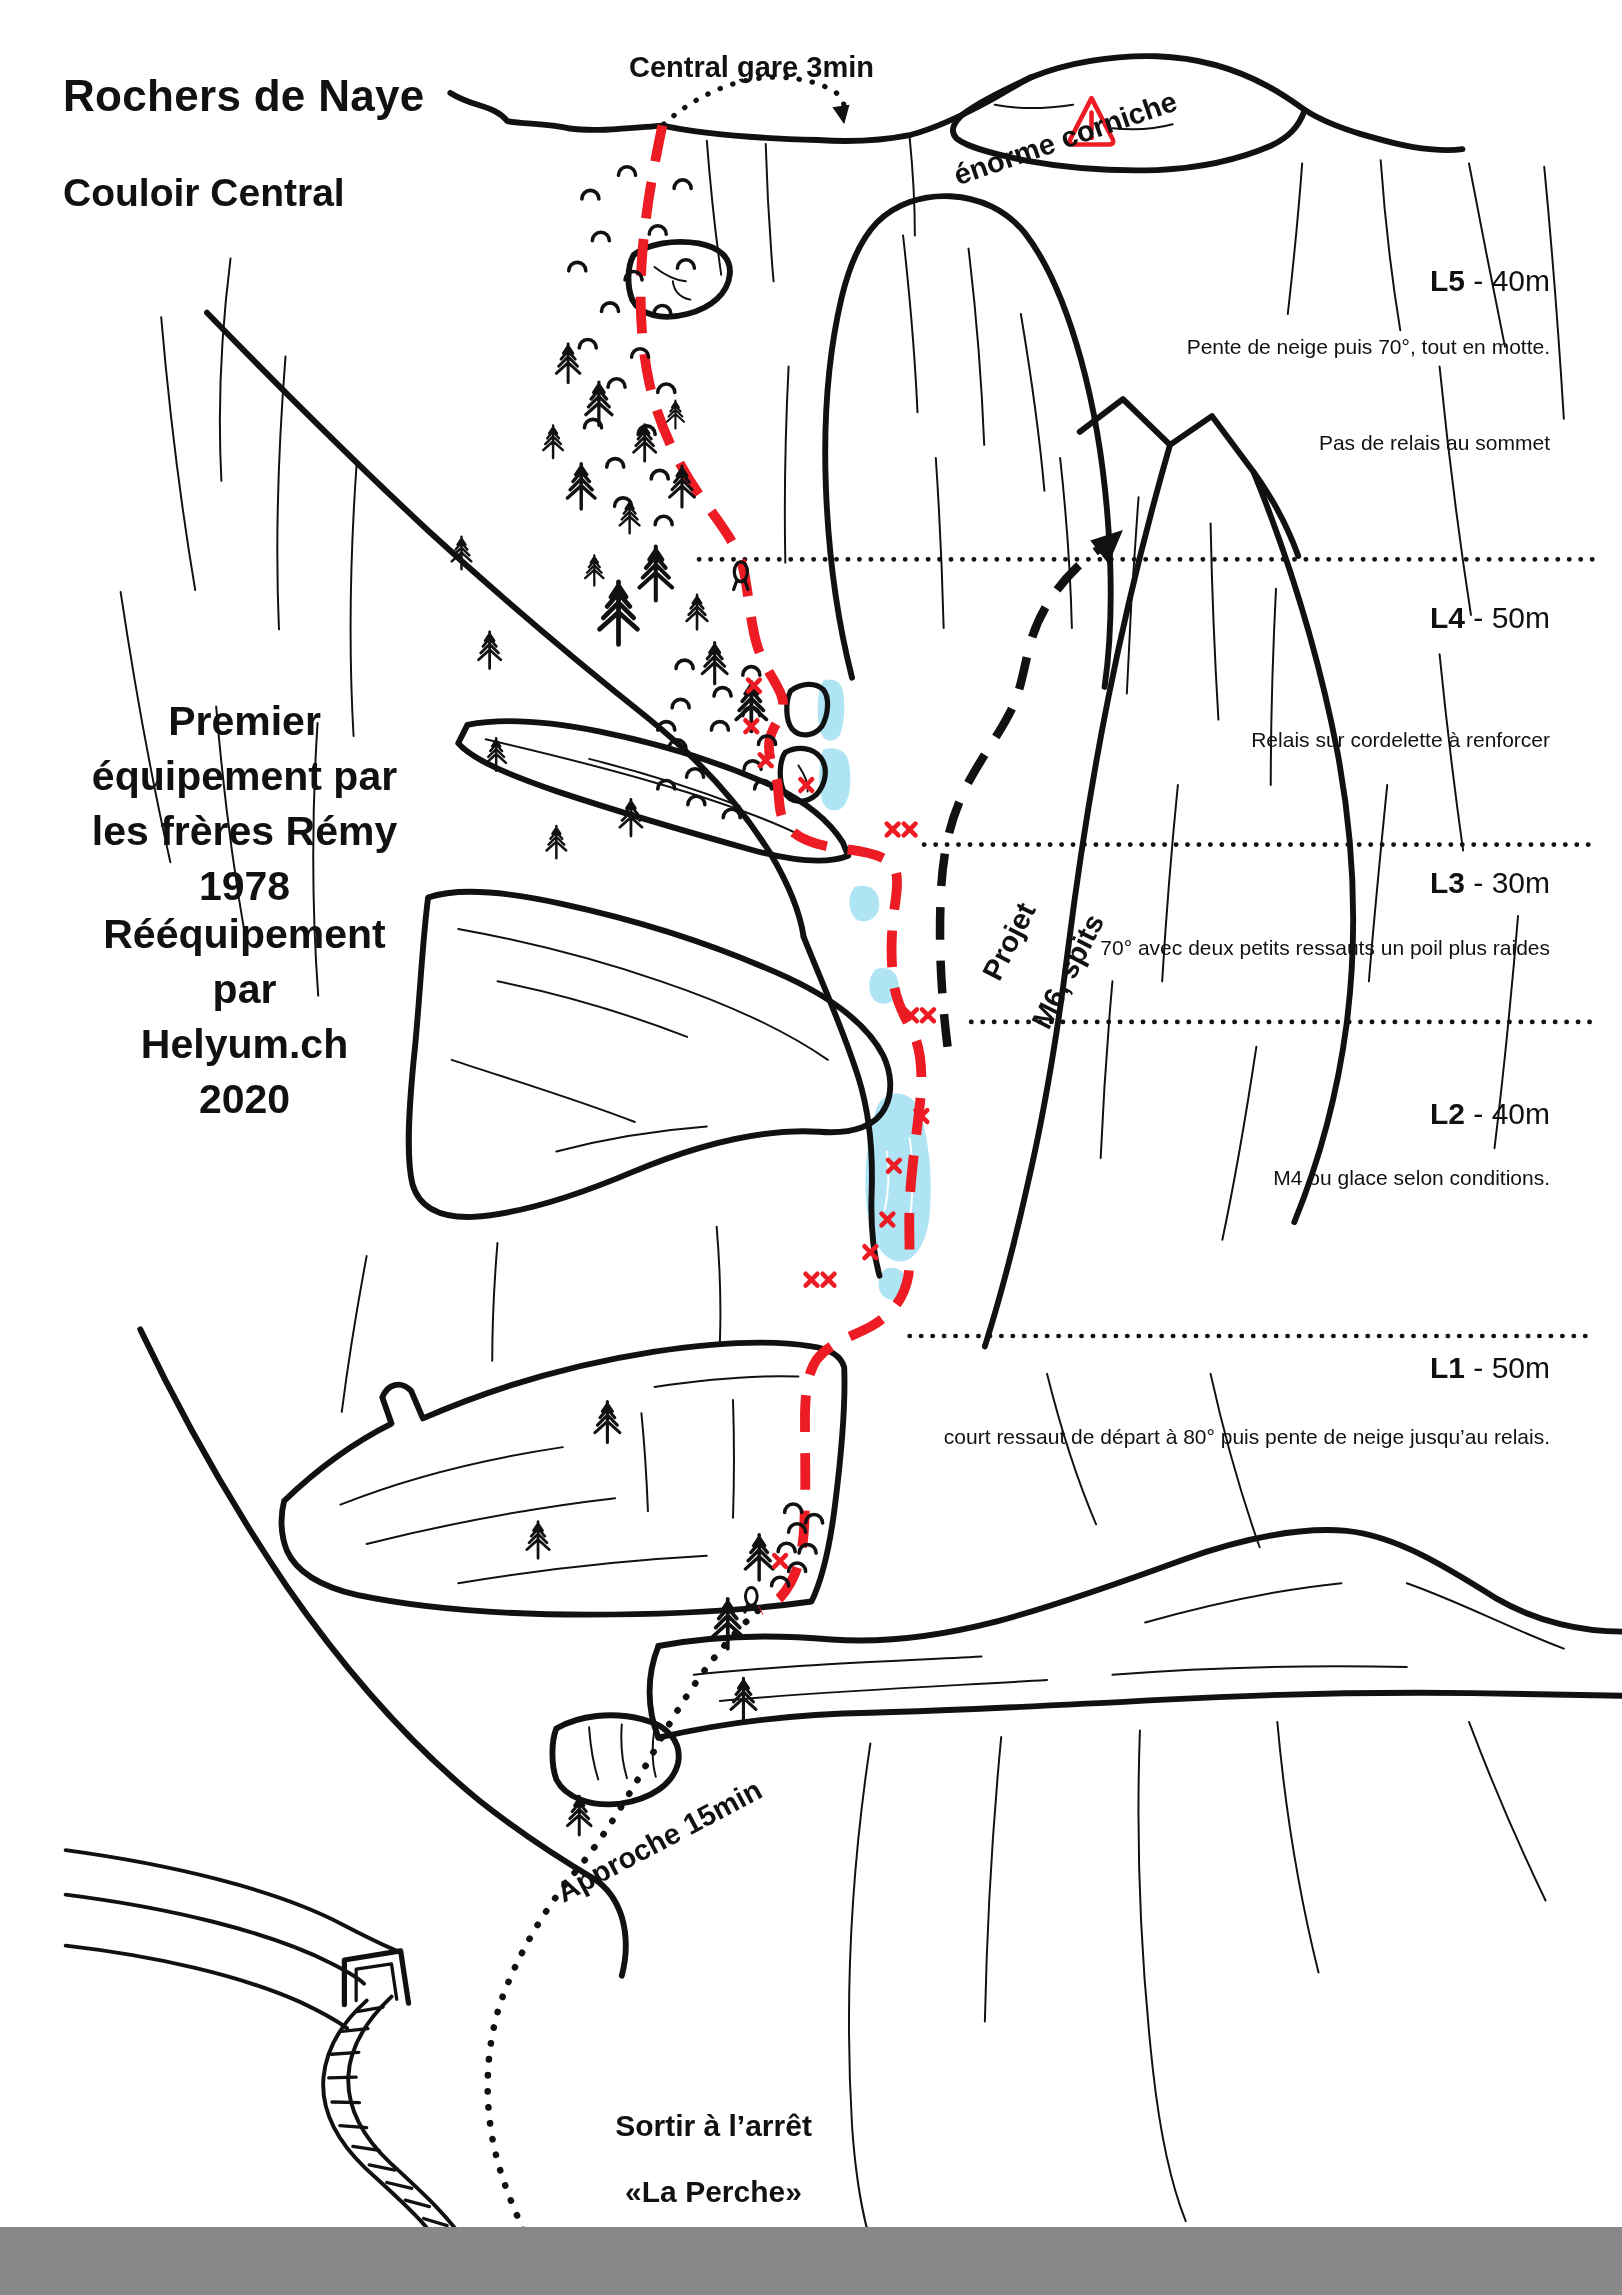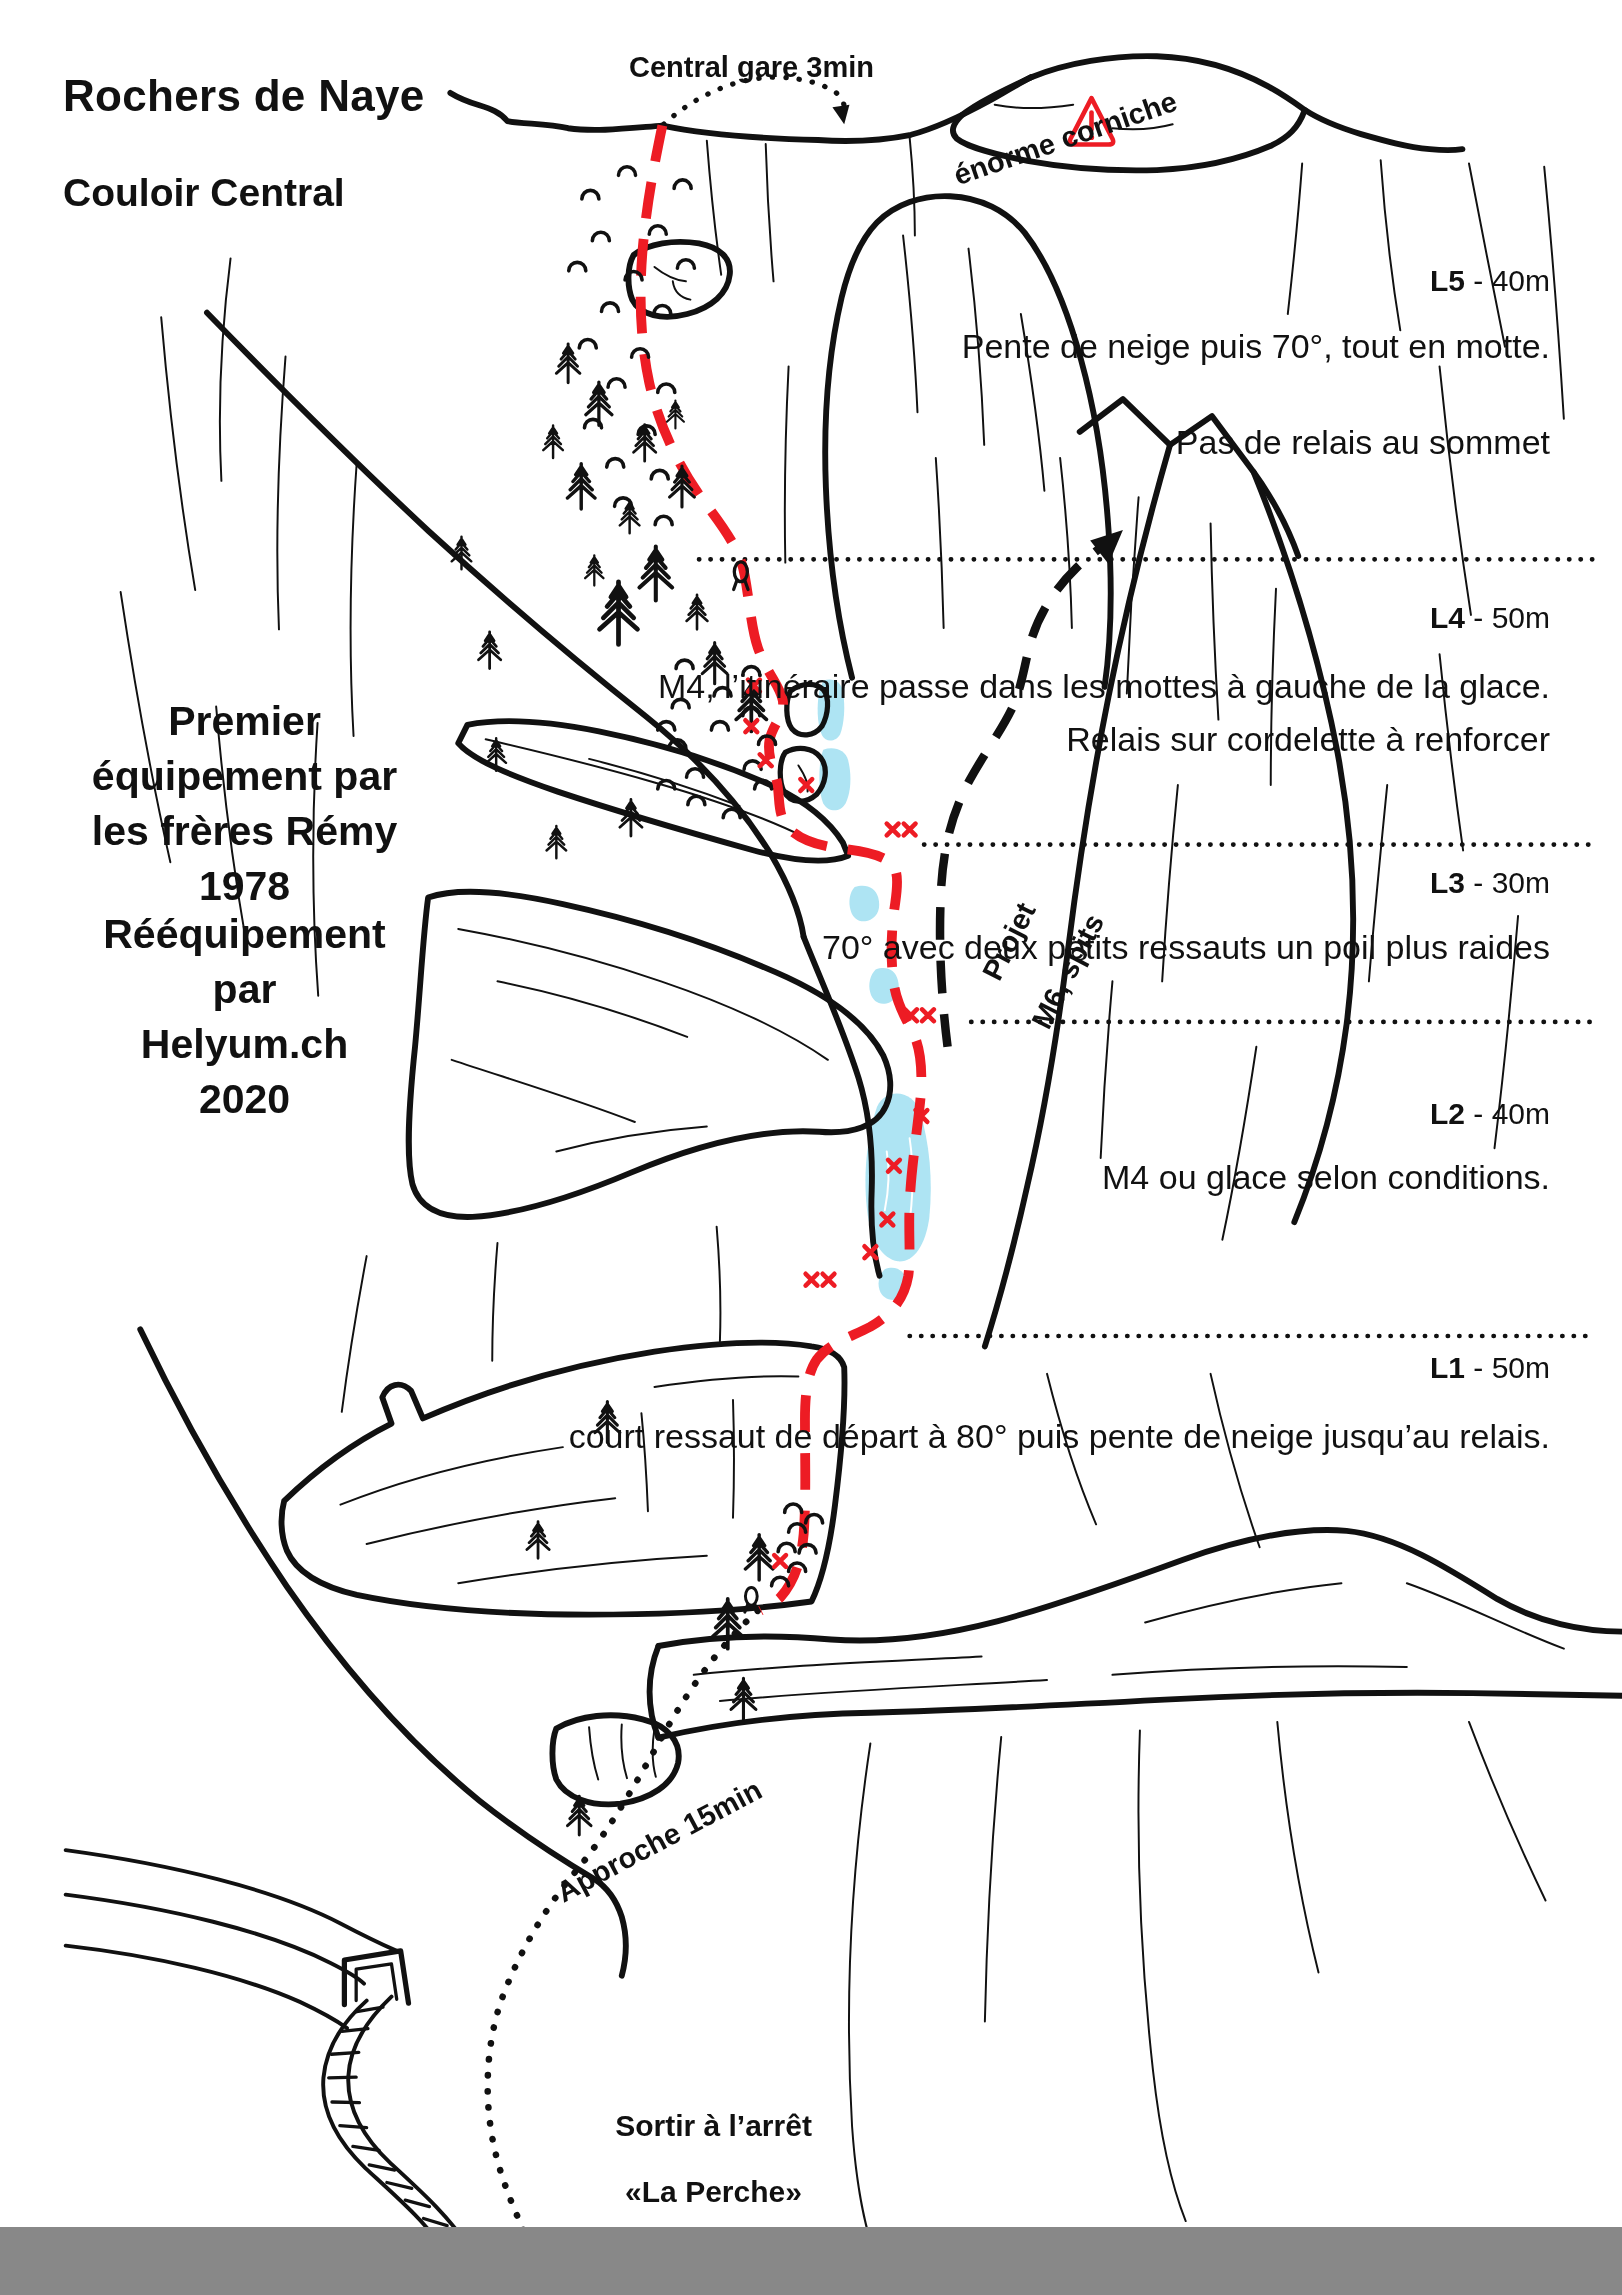--- a/index.html
+++ b/index.html
@@ -6,21 +6,21 @@
   .page{position:relative;width:1623px;height:2227px;background:#ffffff;overflow:hidden;
         font-family:"Liberation Sans",sans-serif;color:#111;}
   .page svg{position:absolute;left:0;top:0;}
   .lbl{position:absolute;white-space:pre-line;color:#111;}
   .title{font-size:44px;font-weight:bold;letter-spacing:0.3px;}
   .subtitle{font-size:39px;font-weight:bold;text-align:center;}
   .credits{font-size:41px;font-weight:bold;line-height:55px;text-align:center;width:393px;left:48px;}
   .anno{font-size:29px;font-weight:bold;}
   .pitch-title{font-size:30px;position:absolute;right:73px;text-align:right;}
   .pitch-title b{font-weight:bold;margin-top:40px;}
-  .pitch-body{font-size:34px;line-height:35px;position:absolute;right:73px;text-align:center;font-weight:normal;}
+  .pitch-body{font-size:21px;line-height:35px;position:absolute;right:73px;text-align:center;font-weight:normal;}
   .bottom-block{left:550px;width:327px;text-align:center;font-size:30px;line-height:33px;font-weight:bold;}
   .red{color:#ed1c24;}
 </style>
 </head>
 <body>
 
 <div class="page">
 
 <svg width="1623" height="2295" viewBox="0 0 2480 3508" fill="none" stroke-linecap="round" stroke-linejoin="round">
   <defs>
@@ -255,22 +255,20 @@
 par
 Helyum.ch
 2020</div>
 
 <div class="pitch-title" style="top:264px;"><b>L5</b><span> - 40m</span></div>
 <div class="pitch-body" style="top:329px;">Pente de neige puis
 70°, tout en motte.</div>
 <div class="pitch-body" style="top:425px;">Pas de relais au sommet</div>
 
 <div class="pitch-title" style="top:601px;"><b>L4</b><span> - 50m</span></div>
-<div class="pitch-body" style="top:669px;">M4, l’itinéraire passe dans les
-mottes à gauche de la glace.</div>
 <div class="pitch-body" style="top:722px;">Relais sur cordelette à renforcer</div>
 
 <div class="pitch-title" style="top:866px;"><b>L3</b><span> - 30m</span></div>
 <div class="pitch-body" style="top:930px;">70° avec deux petits ressauts
 un poil plus raides</div>
 
 <div class="pitch-title" style="top:1097px;"><b>L2</b><span> - 40m</span></div>
 <div class="pitch-body" style="top:1160px;">M4 ou glace selon conditions.</div>
 
 <div class="pitch-title" style="top:1351px;"><b>L1</b><span> - 50m</span></div>

